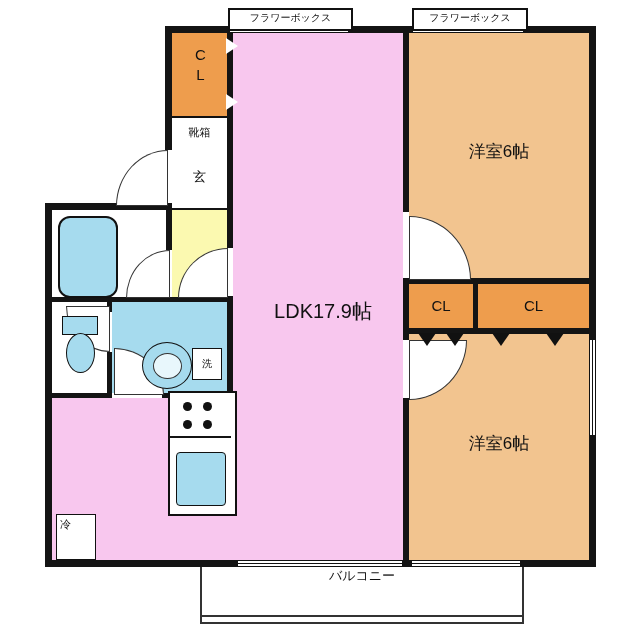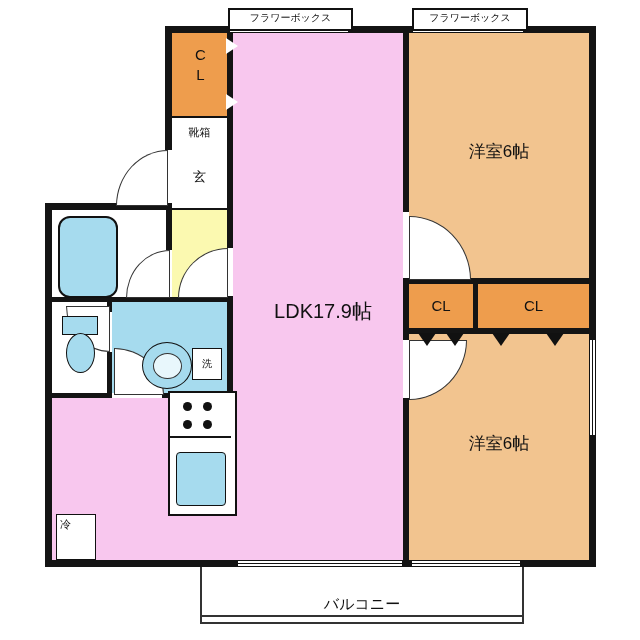--- a/index.html
+++ b/index.html
@@ -49,21 +49,21 @@
   <div class="fill orange" style="left:478px;top:284px;width:111px;height:44px"></div>
   <div class="fill orange" style="left:172px;top:33px;width:55px;height:83px"></div>
   <div class="shoebox" style="left:172px;top:116px;width:55px;height:36px"></div>
   <div class="fill" style="left:172px;top:152px;width:55px;height:56px;background:#fff"></div>
   <div class="fill yellow" style="left:172px;top:210px;width:55px;height:87px"></div>
   <div class="fill" style="left:52px;top:210px;width:114px;height:87px;background:#fff"></div>
   <div class="fill" style="left:52px;top:302px;width:55px;height:91px;background:#fff"></div>
   <div class="fill blue-room" style="left:112px;top:302px;width:115px;height:91px"></div>
 
   <div class="balcony" style="left:200px;top:567px;width:320px;height:55px">
-    <div class="lbl" style="left:0;right:0;top:28px;font-size:15px">バルコニー</div>
+    <div class="lbl" style="left:0;right:0;top:0;font-size:13px">バルコニー</div>
     <div style="position:absolute;left:0;right:0;bottom:5px;height:2px;background:#333"></div>
   </div>
 
   <div class="wall" style="left:165px;top:26px;width:431px;height:7px"></div>
   <div class="wall" style="left:165px;top:26px;width:7px;height:124px"></div>
   <div class="wall" style="left:45px;top:203px;width:127px;height:7px"></div>
   <div class="wall" style="left:45px;top:203px;width:7px;height:364px"></div>
   <div class="wall" style="left:45px;top:560px;width:551px;height:7px"></div>
   <div class="wall" style="left:589px;top:26px;width:7px;height:541px"></div>
 

